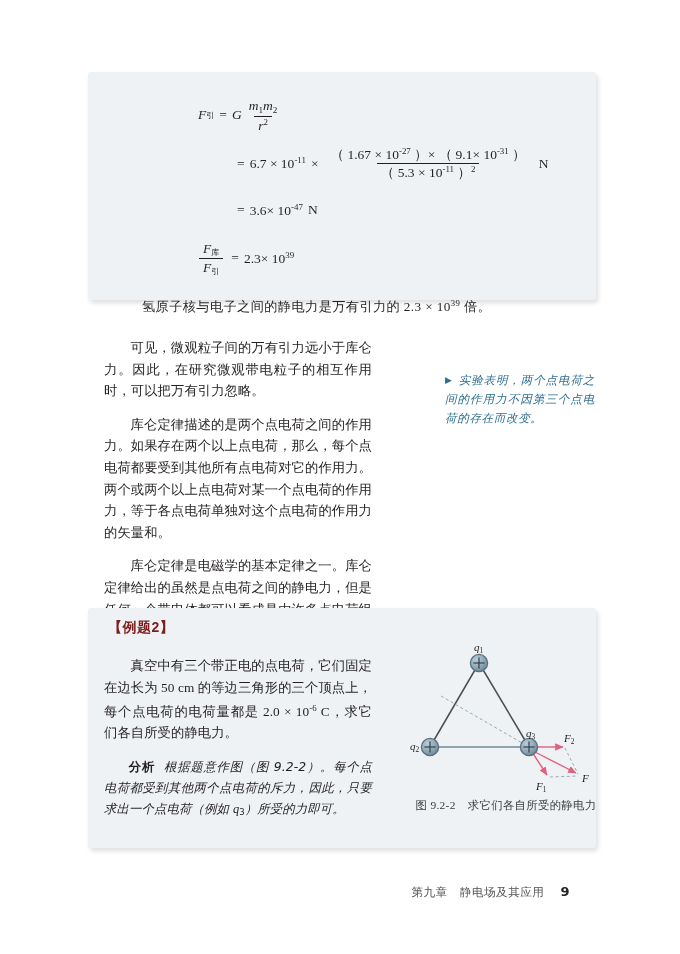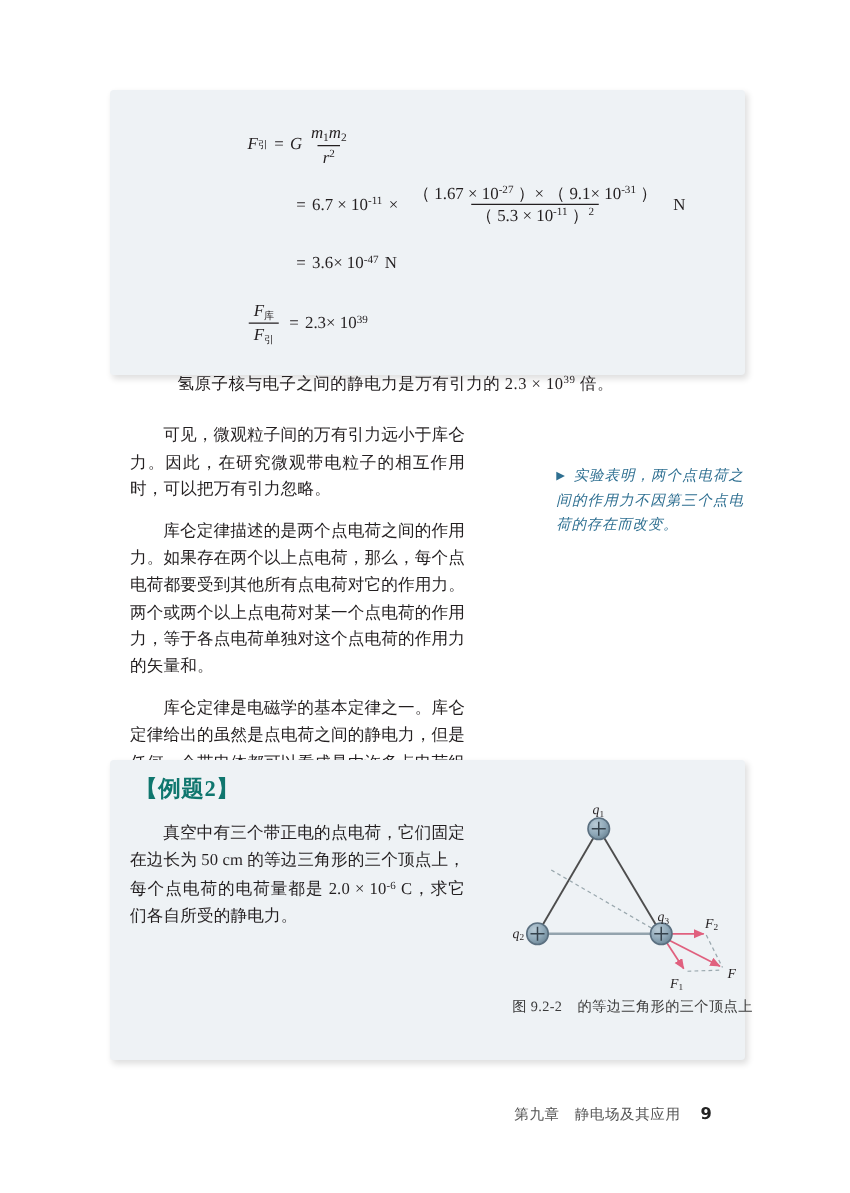--- a/index.html
+++ b/index.html
@@ -97,25 +97,25 @@
     position: absolute;
     left: 88px; top: 608px;
     width: 508px; height: 240px;
     background: #eef2f5;
     border-radius: 3px;
     box-shadow: 2px 3px 5px rgba(0,0,0,0.13);
   }
   .example-title {
     position: absolute;
     left: 108px; top: 619px;
-    font-size: 18px;
+    font-size: 14px;
     font-weight: bold;
-    color: #0f766e;
+    color: #7f1d1d;
     letter-spacing: 0.5px;
-    font-family: Liberation Serif, serif;
+    font-family: Liberation Sans, sans-serif;
   }
   .example-body {
     position: absolute;
     left: 104px; top: 655px;
     width: 268px;
   }
   .example-body p {
     margin: 0;
     font-size: 13.3px;
     line-height: 21.6px;
@@ -234,20 +234,21 @@
   <div class="margin-note">
     <span class="tri">▶</span><span>实验表明，两个点电荷之间的作用力不因第三个点电荷的存在而改变。</span>
   </div>
 
   <div class="example-panel"></div>
   <div class="example-title">【例题2】</div>
 
   <div class="example-body">
     <p class="indent"><span>真空中有三个带正电的点电荷，它们固定在边长为 50 cm 的等边三角形的三个顶点上，每个点电荷的电荷量都是 </span><span>2.0 × 10</span><span class="sup">-6</span><span>  C，求它们各自所受的静电力。</span></p>
 
+    <p class="indent analysis"><b>分析</b><span>根据题意作图（图 9.2-2）。每个点电荷都受到其他两个点电荷的斥力，因此，只要求出一个点电荷（例如 </span><span class="it">q</span><span class="sub">3</span><span>）所受的力即可。</span></p>
   </div>
 
   <div class="figure">
     <svg width="190" height="200" viewBox="0 0 190 200">
       <defs>
         <radialGradient id="chargeGrad" cx="35%" cy="30%" r="75%">
           <stop offset="0%" stop-color="#b9cbd6"></stop>
           <stop offset="60%" stop-color="#8fa8b8"></stop>
           <stop offset="100%" stop-color="#6d8797"></stop>
         </radialGradient>
@@ -293,20 +294,20 @@
       <text x="118" y="97" font-family="Liberation Serif, serif" font-size="11" font-style="italic" fill="#231f20">q<tspan font-size="7.4" dy="2.4" font-style="normal">3</tspan></text>
 
       <text x="156" y="102" font-family="Liberation Serif, serif" font-size="11" font-style="italic" fill="#231f20">F<tspan font-size="7.4" dy="2.4" font-style="normal">2</tspan></text>
       <text x="128" y="150" font-family="Liberation Serif, serif" font-size="11" font-style="italic" fill="#231f20">F<tspan font-size="7.4" dy="2.4" font-style="normal">1</tspan></text>
       <text x="174" y="142" font-family="Liberation Serif, serif" font-size="11" font-style="italic" fill="#231f20">F</text>
     </svg>
   </div>
 
   <div class="fig-caption">
     <span>图 9.2-2</span>
-    <span style="margin-left:9px;">的等边三角形的三个顶点上</span>
+    <span style="margin-left:9px;">求它们各自所受的静电力</span>
   </div>
 
   <div class="footer">
     <span>第九章　静电场及其应用</span><span class="pageno">9</span>
   </div>
 
 </div>
 
 </body></html>

